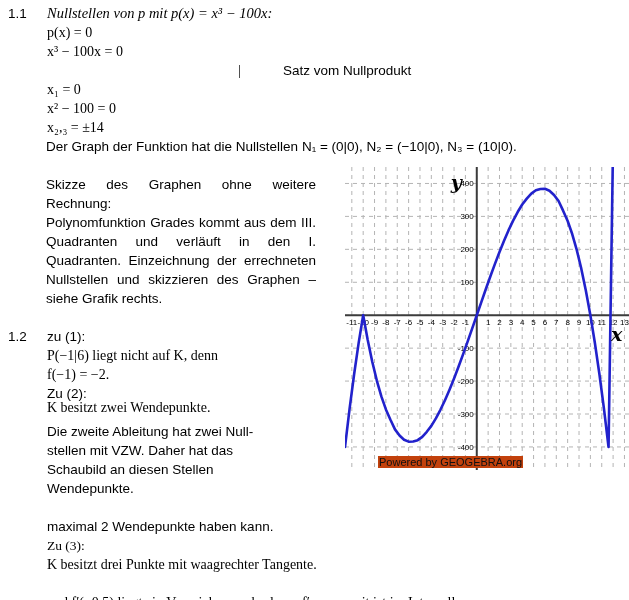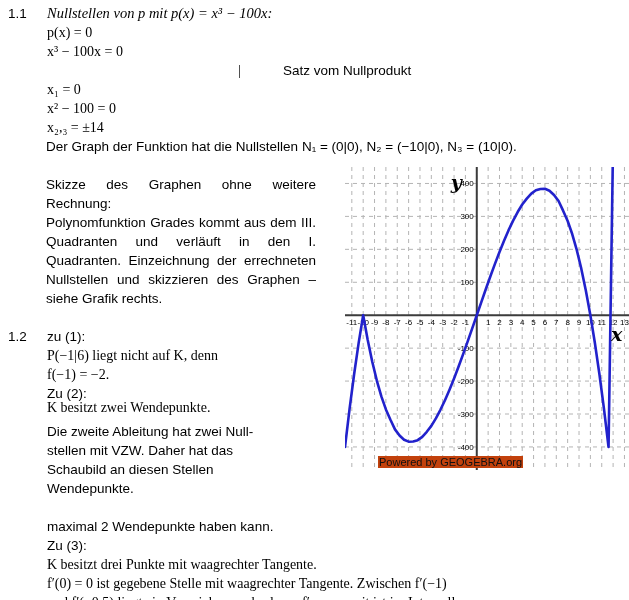--- a/index.html
+++ b/index.html
@@ -109,23 +109,22 @@
   <span class="txt" style="top:327px;">zu (1):</span>
   <span class="txt math" style="top:346px;">P(−1|6) liegt nicht auf K, denn</span>
   <span class="txt math" style="top:365px;">f(−1) = −2.</span>
   <span class="txt" style="top:384px;">Zu (2):</span>
   <span class="txt math" style="top:398px;">K besitzt zwei Wendepunkte.</span>
   <span class="txt" style="top:422px;text-align:right;">Die zweite Ableitung hat zwei Null-</span>
   <span class="txt" style="top:441px;">stellen mit VZW. Daher hat das</span>
   <span class="txt" style="top:460px;">Schaubild an diesen Stellen</span>
   <span class="txt" style="top:479px;">Wendepunkte.</span>
   <span class="txt" style="top:517px;">maximal 2 Wendepunkte haben kann.</span>
-  <span class="txt" style="top:536px;">Zu (3):</span>
+  <span class="txt" style="top:536px;font-family:Liberation Serif, serif;">Zu (3):</span>
   <span class="txt math" style="top:555px;">K besitzt drei Punkte mit waagrechter Tangente.</span>
-  <span class="txt math" style="top:574px;">f′(0) = 0 ist gegebene Stelle mit waagrechter Tangente. Zwischen f′(−1)</span>
   <span class="txt math" style="top:593px;">und f′(−0,5) liegt ein Vorzeichenwechsel von f′ vor, somit ist im Intervall</span>
 
   <div id="graph-figure">
     <svg id="graph-svg" width="284" height="303" viewBox="0 0 284 303">
       <defs>
         <clipPath id="plotclip">
             <rect x="0" y="0" width="284" height="303"></rect>
           </clipPath>
       </defs>
       <rect x="0" y="0" width="284" height="303" fill="#ffffff"></rect>

